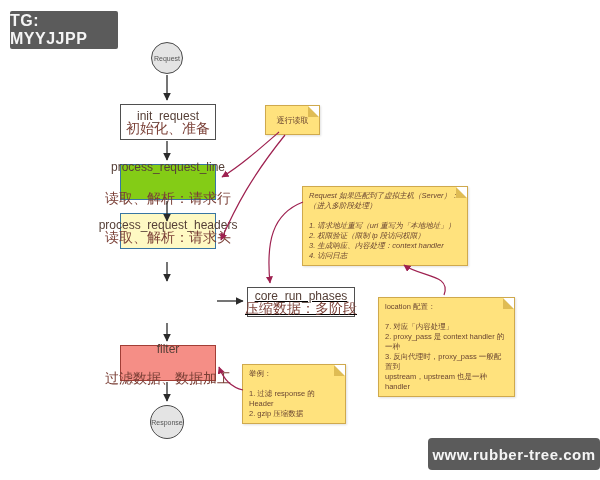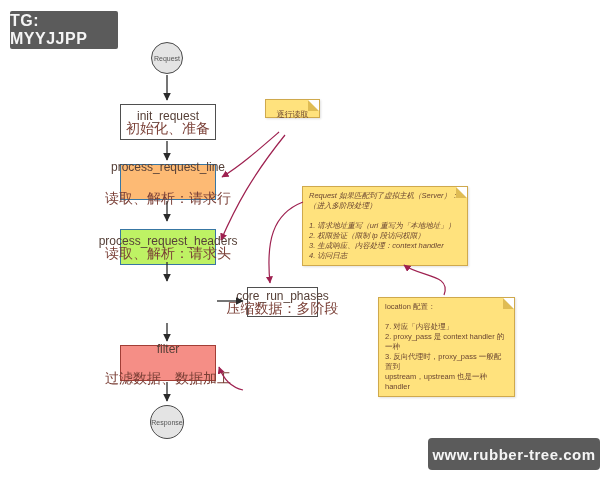--- a/index.html
+++ b/index.html
@@ -30,41 +30,41 @@
 
   
   .node {
     position:absolute; left:120px; width:96px; height:36px; box-sizing:border-box;
     display:flex; flex-direction:column; align-items:center; justify-content:center;
     background:#ffffff; border:1px solid #4f4f4f; z-index:2;
   }
   .node .t { font-size:12px; color:#564038; white-space:nowrap; line-height:12px; }
   .node .s { font-size:14px; color:#7a3f36; white-space:nowrap; line-height:12px; }
   .n-init    { top:104px; }
-  .n-line    { top:164px; background:#fdba74; border-color:#3876a3;gap:19px; }
-  .n-headers { top:229px; background:#bef264; border-color:#3876a3;align-items:center; }
+  .n-line    { top:164px; background:#84cc16; border-color:#3876a3;gap:19px; }
+  .n-headers { top:213px; background:#fef9c3; border-color:#3876a3;align-items:center; }
   .n-handler { top:285px; height:37px; background:#a3d96f; border-color:#5c8f3c; }
   .n-filter  { top:345px; background:#f58e86; border-color:#a13e36;gap:17px; }
-  .n-core    { left:247px; top:287px; width:71px; height:30px; }
+  .n-core    { left:247px; top:287px; width:108px; height:30px;text-decoration:underline; }
 
   
   .note {
     position:absolute; background:#ffe27d; border:1px solid #cfa94d;
     box-sizing:border-box; z-index:2; box-shadow:1px 1px 2px rgba(0,0,0,0.12);
   }
   .note .fold {
     position:absolute; top:0; right:0; width:0; height:0; border-style:solid;
     border-width:0 11px 11px 0;
     border-color:#ffffff #ffffff #dfbc54 #dfbc54;
   }
   .note .ntext {
     white-space:pre-line; font-size:7.5px; line-height:10px; color:#6b4632;
     padding:4px 6px;
   }
-  .note-1 { left:265px; top:99px; width:55px;  height:19px; }
+  .note-1 { left:265px; top:105px; width:55px;  height:30px; }
   .note-1 .ntext { padding-top:10px; text-align:center; font-size:8px; }
   .note-2 { left:302px; top:186px; width:166px; min-height:77px;font-style:italic; }
   .note-3 { left:378px; top:297px; width:137px; min-height:60px; }
   .note-4 { left:242px; top:364px; width:104px; min-height:48px; }
 
   svg.arrows { position:absolute; inset:0; z-index:3; pointer-events:none; }
 </style>
 </head>
 <body>
 
@@ -146,14 +146,21 @@
   </div>
   <div class="note note-3">
     <i class="fold"></i>
     <div class="ntext">location 配置：
 
 7. 对应「内容处理」
 2. proxy_pass 是 context handler 的一种
 3. 反向代理时，proxy_pass 一般配置到
 upstream，upstream 也是一种 handler</div>
   </div>
+  <div class="note note-4">
+    <i class="fold"></i>
+    <div class="ntext">举例：
+
+1. 过滤 response 的 Header
+2. gzip 压缩数据</div>
+  </div>
 
 </div>
 
 </body></html>

